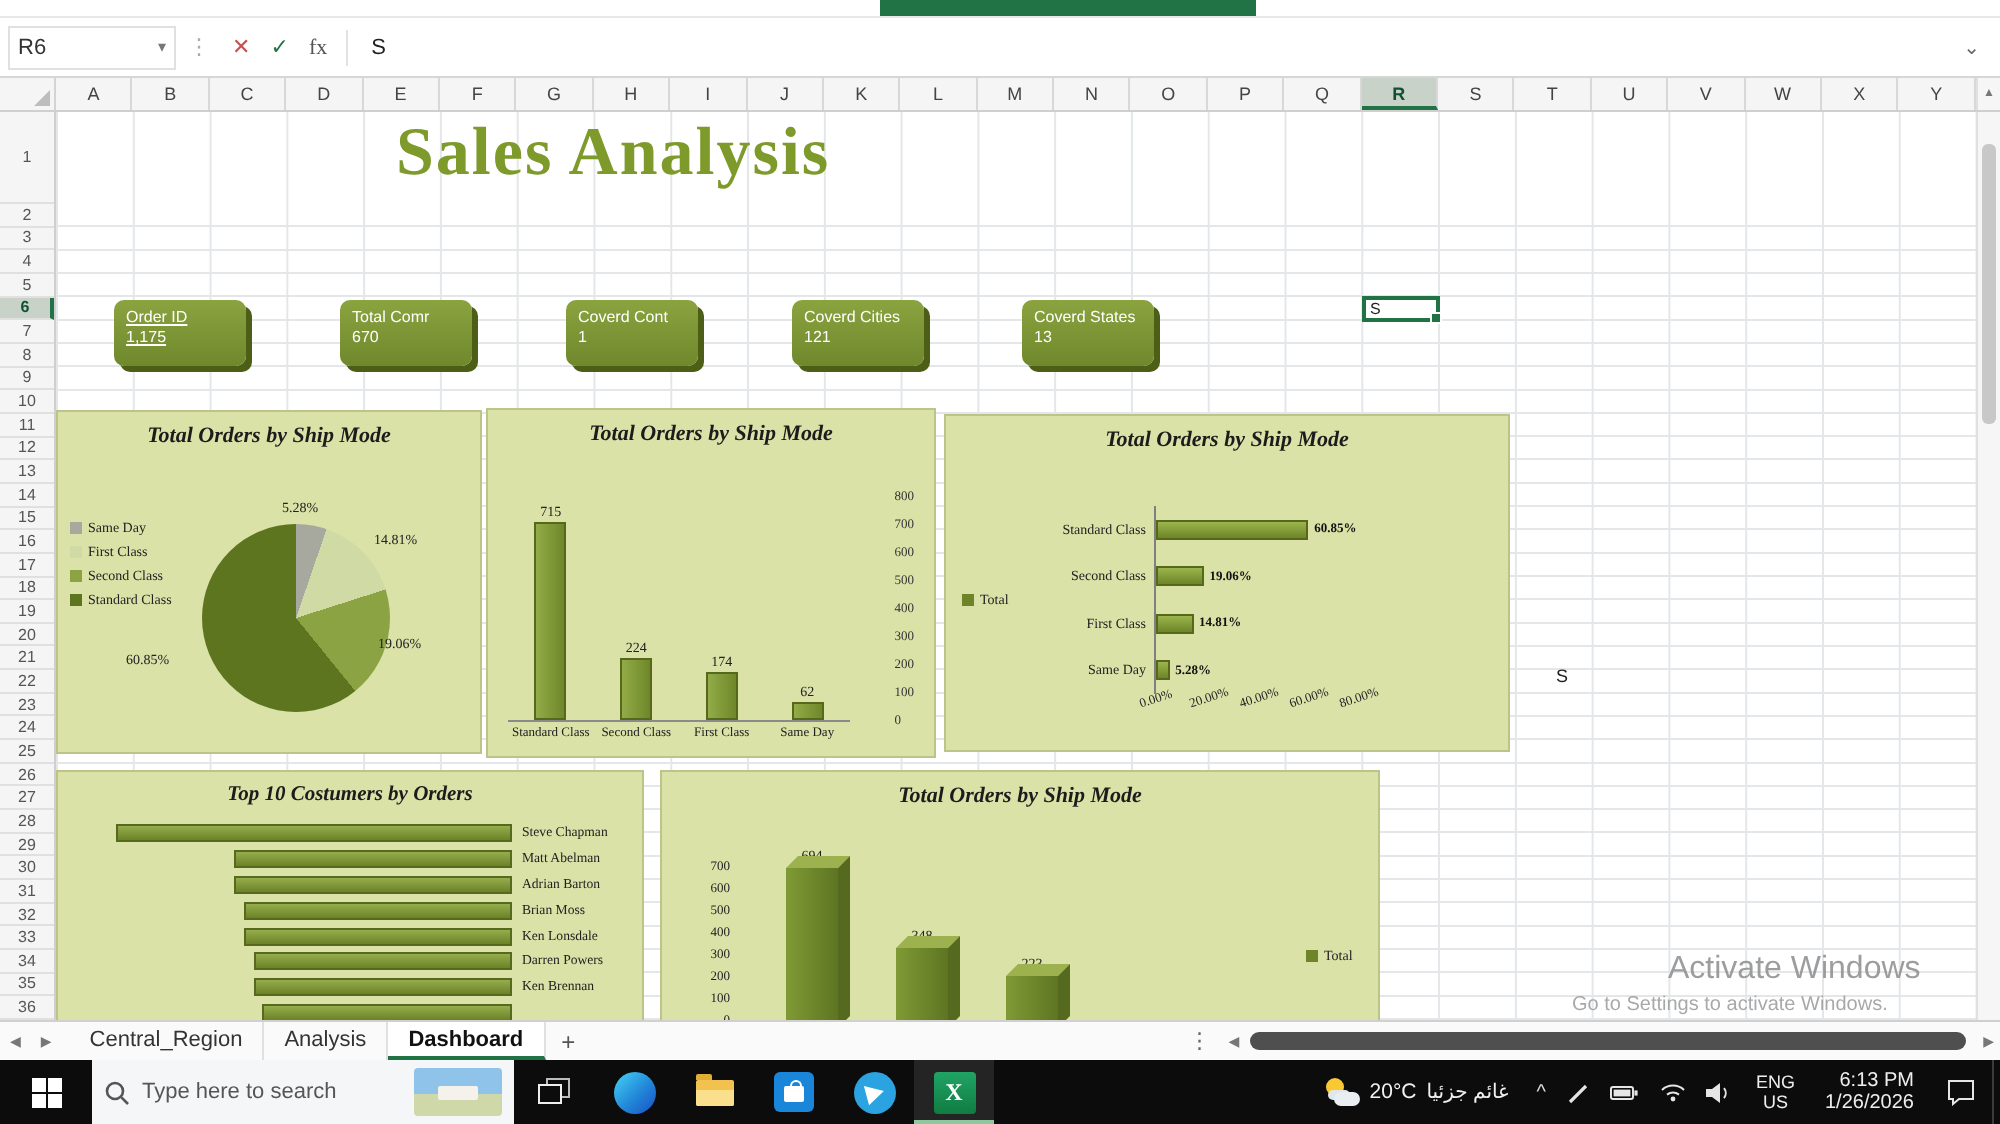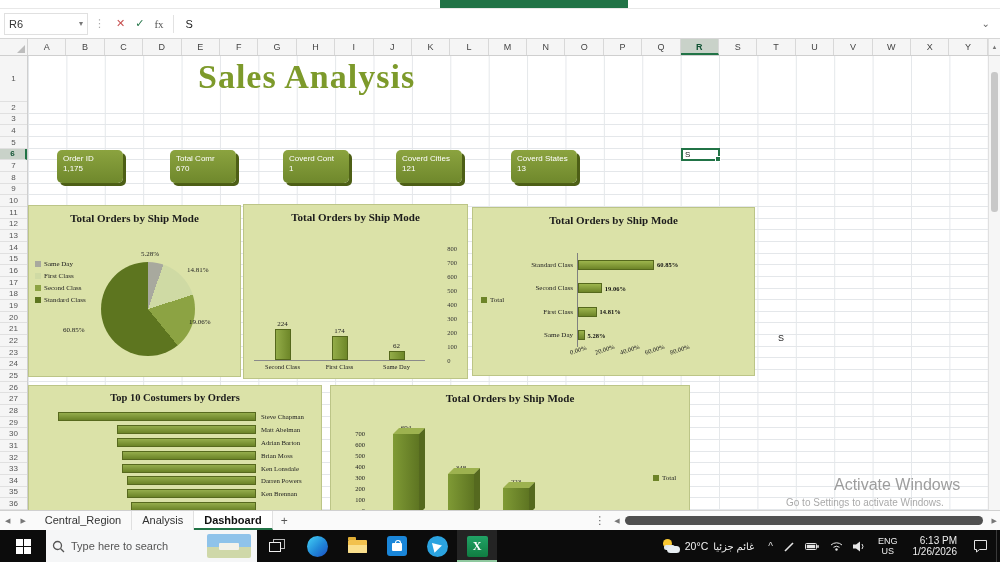--- a/index.html
+++ b/index.html
@@ -57,21 +57,21 @@
 
   
   .acell { position:absolute; left:681px; top:92px; width:39px; height:13px; border:2px solid #217346;
     background:#fff; font-size:8px; line-height:9px; padding-left:2px; color:#222; }
   .acell::after { content:""; position:absolute; right:-3px; bottom:-3px; width:4px; height:4px; background:#217346; border:1px solid #fff; }
   .stray-s { position:absolute; left:778px; top:277px; font-size:9px; color:#222; }
 
   
   .chart-panel { position:absolute; background:#dbe2a8; border:1px solid #bcc587;
     font-family:"Liberation Serif", serif; color:#222; }
-  .panel-title { text-align:center; font-weight:bold; font-size:11px; padding-top:6px; color:#1c1c1c; }
+  .panel-title { text-align:center; font-weight:bold; font-size:11px; padding-top:6px; color:#1c1c1c;font-style:italic; }
 
   
   #pie-panel { left:28px; top:149px; width:213px; height:172px; }
   #pie-legend { position:absolute; left:6px; top:54px; font-size:7px; }
   .lg-item { display:flex; align-items:center; margin-bottom:4px; }
   .lg-sw { width:6px; height:6px; margin-right:3px; flex:none; }
   #pie-circle { position:absolute; left:72px; top:56px; width:94px; height:94px; border-radius:50%; }
   .pie-lbl { position:absolute; font-size:7px; color:#222; }
   .pl0 { left:112px; top:44px; } .pl1 { left:158px; top:60px; }
   .pl2 { left:160px; top:112px; } .pl3 { left:34px; top:120px; }
@@ -265,21 +265,21 @@
         <div class="row-h">32</div>
         <div class="row-h">33</div>
         <div class="row-h">34</div>
         <div class="row-h">35</div>
         <div class="row-h">36</div>
       </div>
 
     <div class="sheet-title">Sales Analysis</div>
 
     <div id="kpi-row">
-        <div class="kpi" style="left: 57px;">
+        <div class="kpi" style="left: 57px; text-decoration: underline;">
           <div class="kpi-l">Order ID</div>
           <div class="kpi-v">1,175</div>
         </div>
         <div class="kpi" style="left: 170px;">
           <div class="kpi-l">Total Comr</div>
           <div class="kpi-v">670</div>
         </div>
         <div class="kpi" style="left: 283px;">
           <div class="kpi-l">Coverd Cont</div>
           <div class="kpi-v">1</div>
@@ -320,20 +320,25 @@
       <div id="pie-circle" style="background: conic-gradient(rgb(168, 169, 158) 0%, rgb(168, 169, 158) 5.28%, rgb(207, 218, 164) 5.28%, rgb(207, 218, 164) 20.09%, rgb(140, 163, 67) 20.09%, rgb(140, 163, 67) 39.15%, rgb(93, 117, 31) 39.15%, rgb(93, 117, 31) 100%);"></div>
       <span class="pie-lbl pl0">5.28%</span>
       <span class="pie-lbl pl1">14.81%</span>
       <span class="pie-lbl pl2">19.06%</span>
       <span class="pie-lbl pl3">60.85%</span>
     </div>
 
     <div class="chart-panel" id="col-panel">
       <div class="panel-title">Total Orders by Ship Mode</div>
       <div id="col-bars">
+          <div class="cbar-g">
+            <span class="cbar-v">715</span>
+            <div class="cbar" style="height:99.2px"></div>
+            <span class="cbar-c">Standard Class</span>
+          </div>
           <div class="cbar-g">
             <span class="cbar-v">224</span>
             <div class="cbar" style="height:31.1px"></div>
             <span class="cbar-c">Second Class</span>
           </div>
           <div class="cbar-g">
             <span class="cbar-v">174</span>
             <div class="cbar" style="height:24.1px"></div>
             <span class="cbar-c">First Class</span>
           </div>

